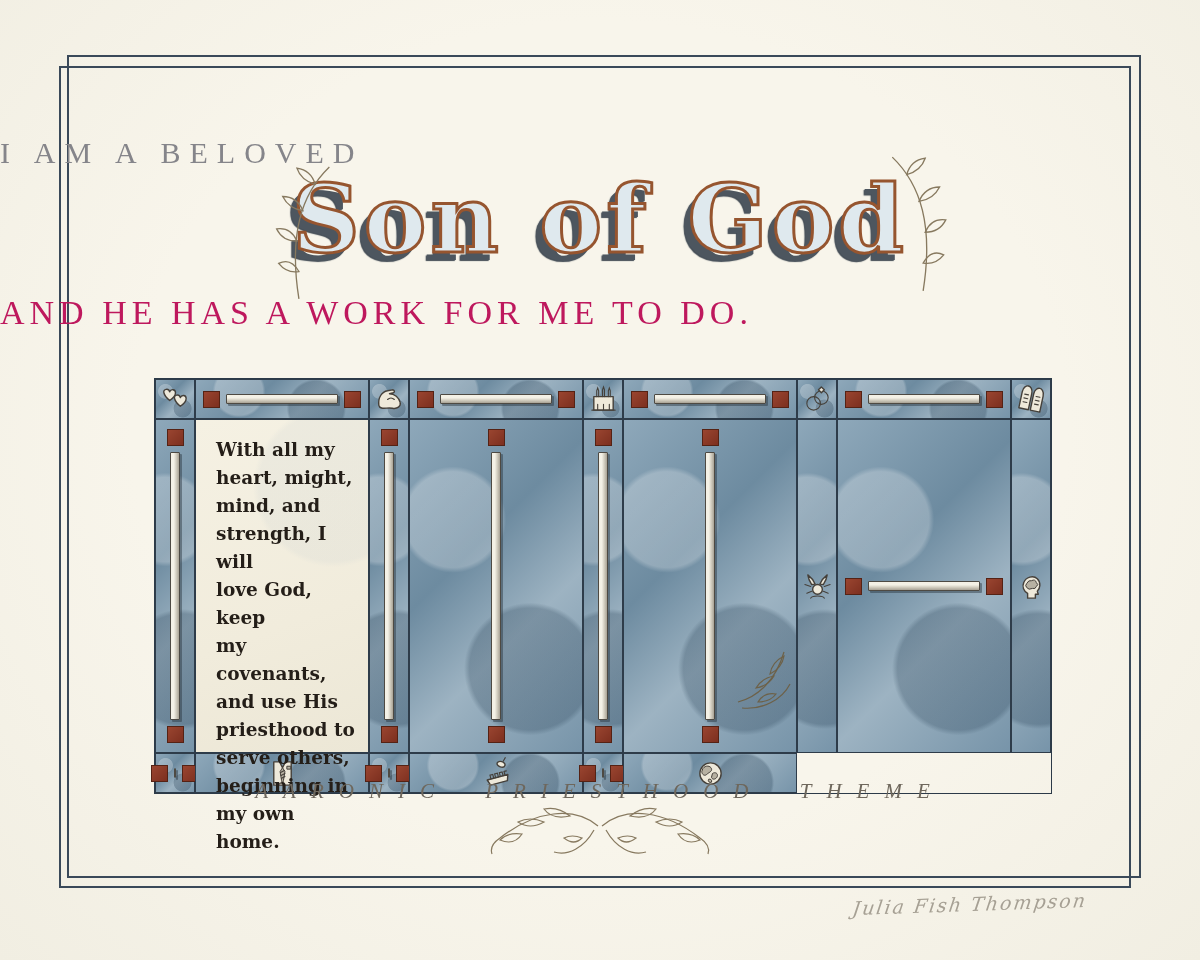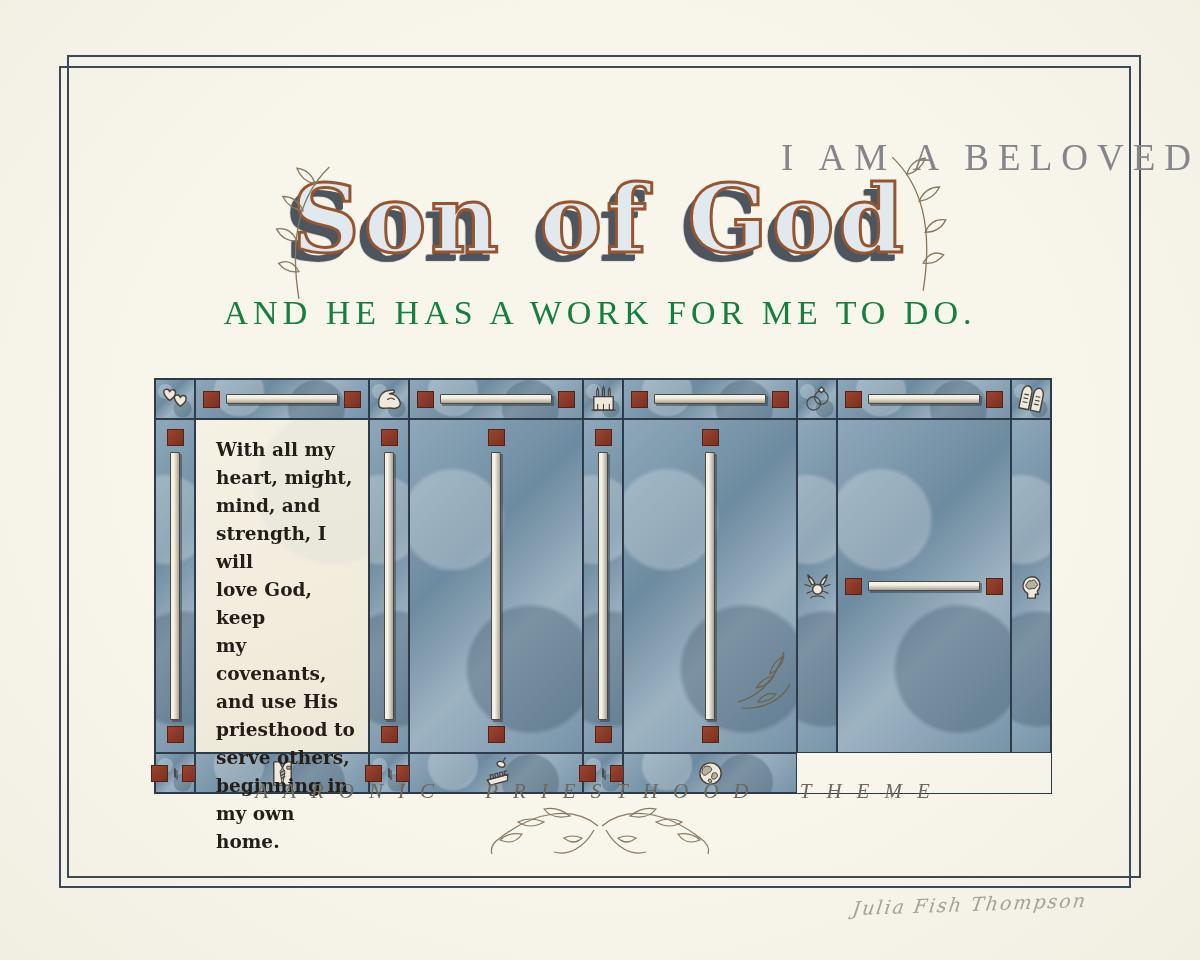--- a/index.html
+++ b/index.html
@@ -12,36 +12,36 @@
   }
 
   
   .frame { position:absolute; border:2px solid #3a4959; pointer-events:none; }
   .frame.r1 { left:67px; top:55px;  width:1074px; height:823px; }
   .frame.r2 { left:59px; top:66px;  width:1072px; height:822px; }
 
   
   .title-top {
     position:absolute; left:0; right:0; top:136px;
-    text-align:right; font-size:37px; letter-spacing:9px;
+    text-align:left; font-size:30px; letter-spacing:9px;
     color:#85858a; font-family:"Liberation Serif", serif;
   }
   .title-main {
     position:absolute; left:0; right:0; top:163px;
     text-align:center; font-size:94px; line-height:1.2;
     font-family:"DejaVu Serif", serif; font-weight:bold;
     color:#dfe9ee;
     -webkit-text-stroke:3px #96552f;
     text-shadow:-7px 8px 0 #4d565f, -8px 9px 1px #434c55;
     letter-spacing:4px;
   }
   .subtitle {
     position:absolute; left:0; right:0; top:294px;
-    text-align:center; font-size:34px; letter-spacing:5px;
-    color:#15803d;
+    font-size:34px; letter-spacing:5px;
+    color:#be185d;
   }
 
   
   .block {
     position:absolute; left:155px; top:355px; width:896px; height:414px;
     display:grid;
     grid-template-columns:40px 174px 40px 174px 40px 174px 40px 174px 40px;
     grid-template-rows:40px 334px 40px;
     box-shadow:0 0 0 1px #2c3a48;
     margin-top:24px;

